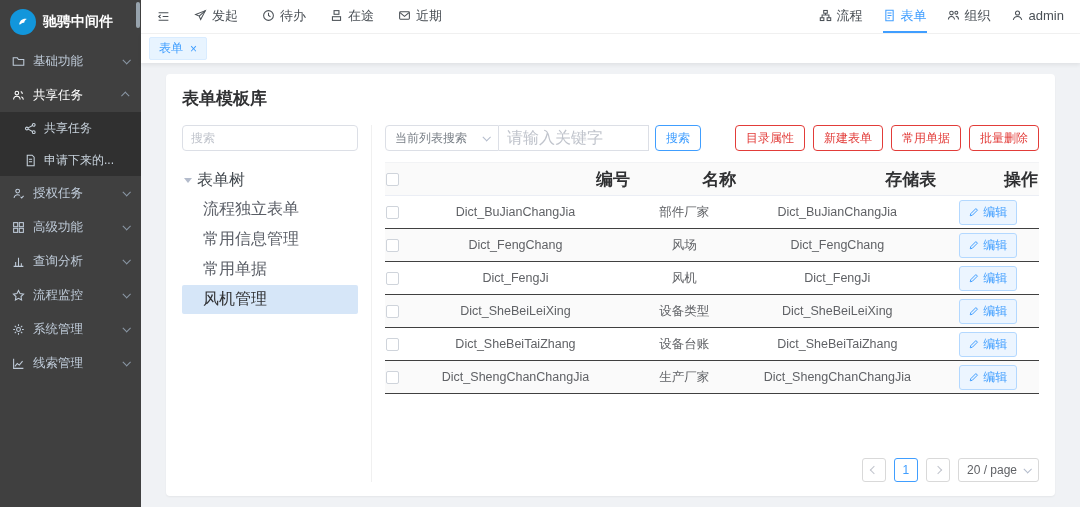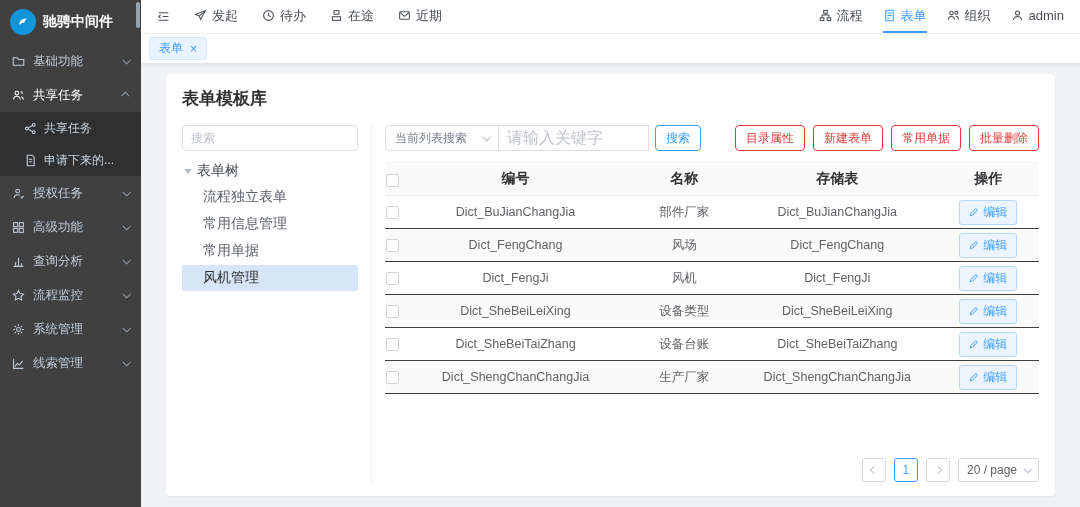--- a/index.html
+++ b/index.html
@@ -37,39 +37,39 @@
 
   .content{flex:1;padding:11px 25px;min-height:0}
   .card{background:#fff;border-radius:4px;height:100%;display:flex;flex-direction:column;box-shadow:0 1px 2px rgba(0,0,0,.05);overflow:hidden}
   .card-title{font-size:17px;font-weight:600;color:#303133;padding:13px 16px 11px}
   .card-body{flex:1;display:flex;padding:4px 16px 14px;min-height:0}
 
   
   .tree-pane{width:190px;flex-shrink:0;padding-right:13px;border-right:1px solid #f0f0f0;display:flex;flex-direction:column}
   .search-input{height:26px;border:1px solid #dcdfe6;border-radius:4px;padding:0 8px;font-size:12px;width:100%;color:#333;outline:none;background:#fff}
   input::placeholder{color:#c0c4cc}
-  .tree{margin-top:8px;font-size:14px;color:#5a5e66}
+  .tree{margin-top:16px;font-size:16px;color:#5a5e66}
   .tree-root{display:flex;align-items:center;gap:5px;padding:3px 2px;color:#43494f;cursor:pointer}
   .caret{width:0;height:0;border-left:4px solid transparent;border-right:4px solid transparent;border-top:5px solid #b4bccc}
   .tree-node{padding:4px 4px 4px 21px;margin:1px 0;border-radius:2px;cursor:pointer}
   .tree-node.selected{background:#d6e6f8;color:#303133}
 
   
   .table-pane{flex:1;padding-left:13px;display:flex;flex-direction:column;min-width:0}
   .toolbar{display:flex;align-items:center;flex-shrink:0}
   .scope-select{height:26px;border:1px solid #dcdfe6;border-radius:4px 0 0 4px;display:flex;align-items:center;gap:16px;padding:0 9px;font-size:12px;color:#7a8088;background:#fff;cursor:pointer}
   .scope-select .chev{color:#b4bccc}
   .kw-input{height:26px;border:1px solid #dcdfe6;border-left:none;border-radius:0;padding:0 8px;font-size:16px;width:150px;outline:none;background:#fff}
   .btn{height:26px;padding:0 10px;border-radius:4px;font-size:12px;background:#fff;cursor:pointer;display:inline-flex;align-items:center;gap:4px;border:1px solid;white-space:nowrap}
   .btn-blue{color:#409eff;border-color:#409eff;margin-left:6px}
   .btn-red{color:#e23c39;border-color:#e23c39}
   .actions{margin-left:auto;display:flex;gap:8px}
 
   table{width:100%;border-collapse:collapse;font-size:12.5px;color:#606266;margin-top:11px;flex-shrink:0}
-  thead th{background:#fafafa;font-weight:600;color:#303133;height:33px;border-bottom:1px solid #ebeef5;border-top:1px solid #f2f3f5;text-align:center;font-size:14px}
+  thead th{background:#fafafa;font-weight:600;color:#303133;height:33px;border-bottom:1px solid #ebeef5;border-top:1px solid #f2f3f5;text-align:right;font-size:17px}
   tbody td{height:33px;text-align:center;border-bottom:1px solid #404040}
   tr.alt{background:#fafafa}
   .checkbox{width:13px;height:13px;border:1px solid #cfd4db;border-radius:2px;background:#fff;display:inline-block;vertical-align:middle;cursor:pointer}
   .edit-btn{background:#ecf5ff;border:1px solid #b3d8ff;color:#409eff;border-radius:3px;font-size:12px;padding:3px 9px;display:inline-flex;align-items:center;gap:4px;cursor:pointer}
   .edit-btn svg{width:10px;height:10px}
 
   .pagination{margin-top:auto;display:flex;justify-content:flex-end;align-items:center;gap:8px;padding-top:12px;font-size:12px;color:#606266;flex-shrink:0}
   .page-btn{width:24px;height:24px;border:1px solid #d9d9d9;border-radius:3px;display:flex;align-items:center;justify-content:center;color:#c0c4cc;background:#fff;cursor:pointer}
   .page-btn.current{border-color:#409eff;color:#409eff}
   .page-size{height:24px;border:1px solid #d9d9d9;border-radius:3px;display:flex;align-items:center;gap:7px;padding:0 8px;background:#fff;color:#606266;cursor:pointer}

